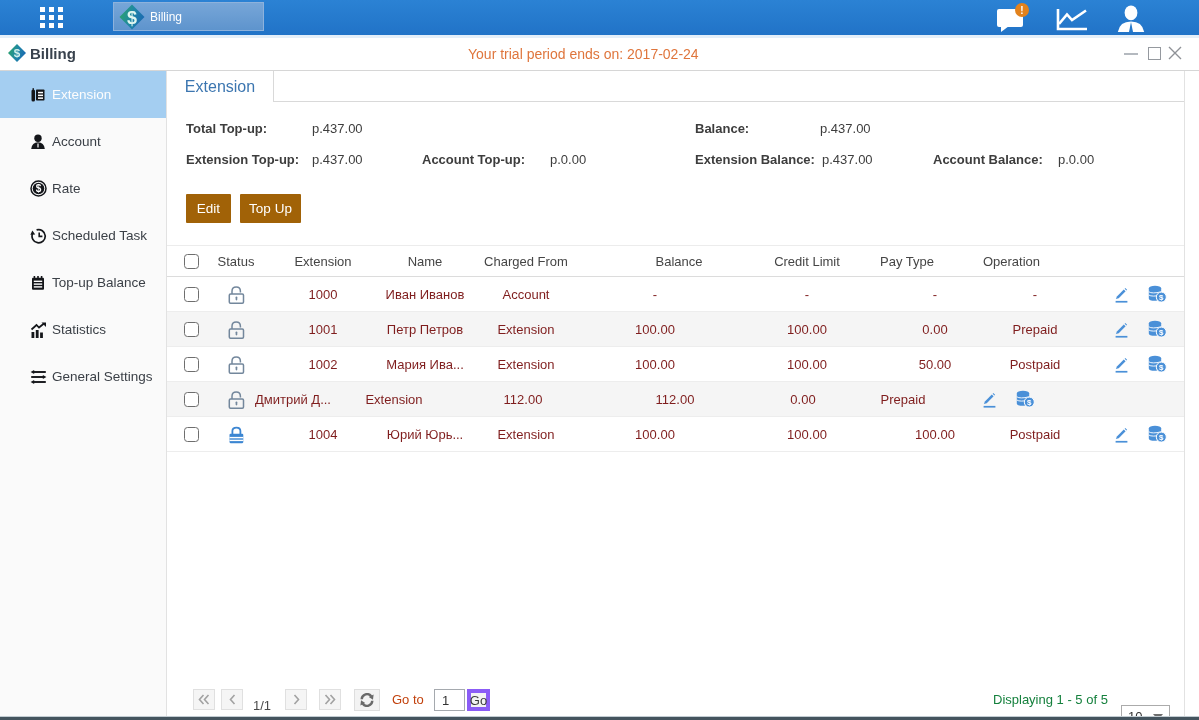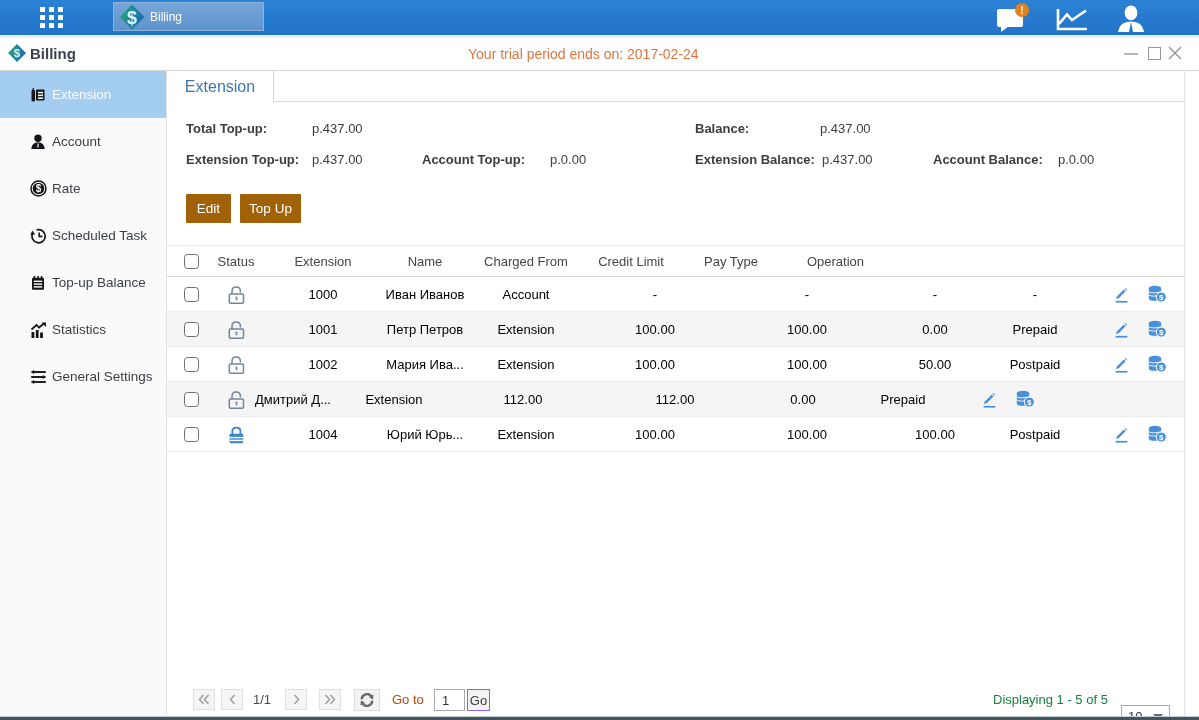--- a/index.html
+++ b/index.html
@@ -24,34 +24,34 @@
 .sideitem span { margin-left:52px; }
 .sideitem.sel { background:#a4cef1; color:#fdfdfd; }
 #content { position:absolute; left:167px; top:71px; width:1018px; height:645px; background:#fff; border-right:1px solid #e2e2e2; }
 #activetab { position:absolute; left:0; top:0; width:107px; height:31px; border-right:1px solid #d9d9d9; color:#3c76b0; font-size:16px; display:flex; align-items:center; justify-content:center; }
 #tabline { position:absolute; left:107px; top:30px; width:910px; height:1px; background:#d9d9d9; }
 .lbl { position:absolute; font-size:13px; font-weight:bold; color:#3d3d3d; }
 .val { position:absolute; font-size:13px; color:#3d3d3d; }
 .btn { position:absolute; top:123px; height:29px; background:#a16207; color:#fff; font-size:13.5px; border-radius:1px; display:flex; align-items:center; justify-content:center; }
 #tbl { position:absolute; left:0; top:174px; width:1017px; }
 .trow { display:flex; width:1017px; }
-.trow > div { display:flex; align-items:center; justify-content:center; font-size:13px; color:#000000; flex-shrink:0; white-space:nowrap; }
+.trow > div { display:flex; align-items:center; justify-content:center; font-size:13px; color:#7f1d1d; flex-shrink:0; white-space:nowrap; }
 #thead { height:32px; border-top:1px solid #ececec; border-bottom:1px solid #dcdcdc; }
 #thead > div { color:#454545; }
 .drow { height:35px; border-bottom:1px solid #ededed; }
 .drow.alt { background:#f5f5f5; }
 .c0{width:48px;} .c1{width:42px;} .c2{width:132px;} .c3{width:72px;} .c4{width:130px;} .c5{width:128px;} .c6{width:176px;} .c7{width:80px;} .c8{width:120px;} .c9{width:89px;}
 .cbx { width:15px; height:15px; border:1.5px solid #6e6e6e; border-radius:3.5px; background:#fff; }
 .opicons { display:flex; gap:17px; align-items:center; }
 #pager { position:absolute; left:0; top:618px; width:1017px; height:22px; font-size:13px; color:#4a4a4a; }
 .pbtn { position:absolute; top:0; width:22px; height:21px; background:#f5f5f5; border:1px solid #e0e0e0; display:flex; align-items:center; justify-content:center; }
 #refbtn { position:absolute; left:187px; top:0; width:26px; height:22px; background:#f3f3f3; border:1px solid #dedede; display:flex; align-items:center; justify-content:center; }
 #goto { position:absolute; left:225px; top:3px; font-size:13px; color:#c2410c; }
 #goin { position:absolute; left:267px; top:0; width:31px; height:22px; border:1px solid #a5a9ae; background:#fff; font-size:13px; color:#333; padding-left:7px; display:flex; align-items:center; }
-#gobtn { position:absolute; left:300px; top:0; width:23px; height:22px; background:#f3f3f3; border:1px solid #8b5cf6; color:#3b3b3b; font-size:13px; display:flex; align-items:center; justify-content:center; }
+#gobtn { position:absolute; left:300px; top:0; width:23px; height:22px; background:#f3f3f3; border:4px solid #8b5cf6; color:#3b3b3b; font-size:13px; display:flex; align-items:center; justify-content:center; }
 #disp { position:absolute; left:826px; top:3px; font-size:13px; color:#15803d; }
 #ddown { position:absolute; left:954px; top:16px; width:49px; height:21px; border:1px solid #ababab; background:#fff; }
 #ddown span { position:absolute; left:6px; top:3px; font-size:13px; color:#333; }
 #ddown .tri { position:absolute; right:6px; top:8px; width:0; height:0; border-left:5px solid transparent; border-right:5px solid transparent; border-top:6px solid #6e6e6e; }
 #bottombar { position:absolute; left:0; top:716px; width:1199px; height:4px; background:linear-gradient(180deg,#c2ccd2 0%,#c2ccd2 25%,#44545e 25%,#44545e 100%); }
 </style>
 </head>
 <body>
 <div id="topbar">
   <svg id="gridicon" width="24" height="22" viewBox="0 0 24 22">
@@ -207,20 +207,21 @@
   <div class="btn" style="left:73px;width:61px;">Top Up</div>
   <div id="tbl">
     <div class="trow" id="thead">
       <div class="c0">
           <div class="cbx"></div>
         </div>
       <div class="c1">Status</div>
       <div class="c2">Extension</div>
       <div class="c3">Name</div>
       <div class="c4">Charged From</div>
+      <div class="c6">Balance</div>
       <div class="c7">Credit Limit</div>
       <div class="c8">Pay Type</div>
       <div class="c9">Operation</div>
     </div>
     <div class="trow drow">
       <div class="c0">
           <div class="cbx"></div>
         </div>
       <div class="c1">
           <svg width="17" height="19" viewBox="0 0 17 19">
@@ -403,21 +404,21 @@
     <div class="pbtn" style="left:26px;">
         <svg width="12" height="11" viewBox="0 0 12 11">
           <path d="M5.5 1 L1.5 5.5 L5.5 10 M10.5 1 L6.5 5.5 L10.5 10" stroke="#a2a2a2" stroke-width="1.6" fill="none"></path>
         </svg>
       </div>
     <div class="pbtn" style="left:54px;">
         <svg width="7" height="11" viewBox="0 0 7 11">
           <path d="M5.5 1 L1.5 5.5 L5.5 10" stroke="#a2a2a2" stroke-width="1.6" fill="none"></path>
         </svg>
       </div>
-    <div style="position:absolute;left:86px;top:3px;text-align:right;">1/1</div>
+    <div style="position:absolute;left:86px;top:9px;text-align:right;">1/1</div>
     <div class="pbtn" style="left:118px;">
         <svg width="7" height="11" viewBox="0 0 7 11">
           <path d="M1.5 1 L5.5 5.5 L1.5 10" stroke="#a2a2a2" stroke-width="1.6" fill="none"></path>
         </svg>
       </div>
     <div class="pbtn" style="left:152px;">
         <svg width="12" height="11" viewBox="0 0 12 11">
           <path d="M1.5 1 L5.5 5.5 L1.5 10 M6.5 1 L10.5 5.5 L6.5 10" stroke="#a2a2a2" stroke-width="1.6" fill="none"></path>
         </svg>
       </div>

